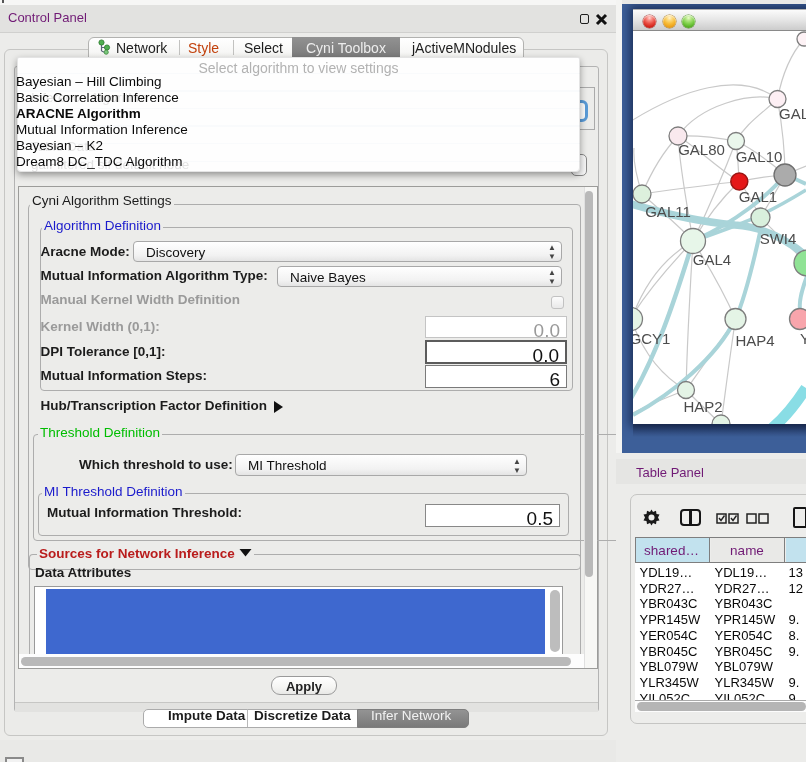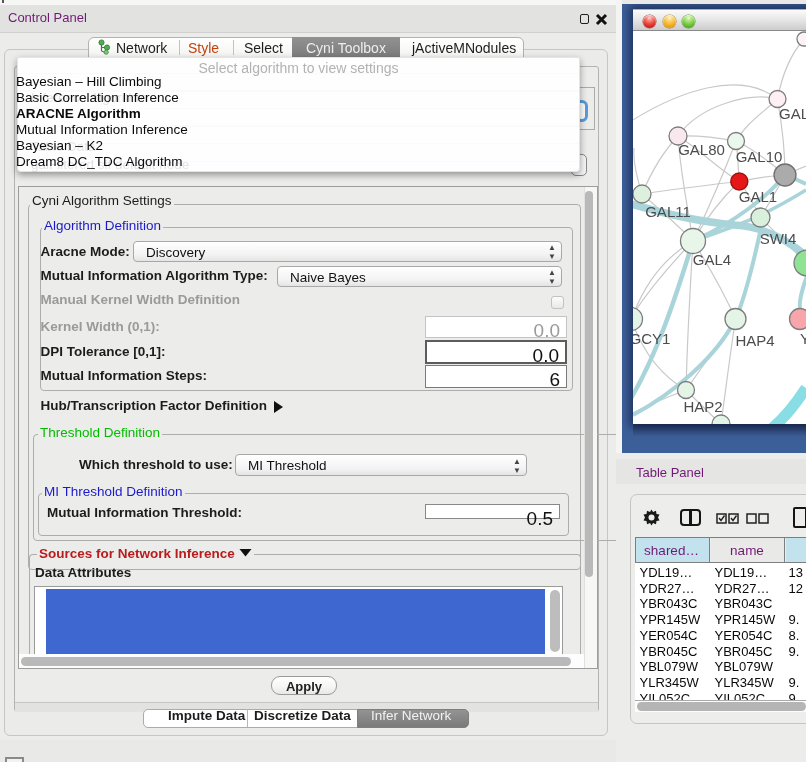--- a/index.html
+++ b/index.html
@@ -92,21 +92,21 @@
 <div class="abs b13" style="left:79px;top:457px;">Which threshold to use:</div>
 <div class="combo" style="left:235px;top:454px;width:292px;height:22px;">
     <span style="position:absolute;left:12px;top:3px;text-align:right;">MI Threshold</span>
     <span class="ar" style="top:2px;">▲<br>▼</span>
   </div>
 
 <div class="grp" style="left:38px;top:493px;width:531px;height:43px;">
     <span class="ttl" style="left:3px;color:#1a1acc;">MI Threshold Definition</span>
   </div>
 <div class="abs b13" style="left:47px;top:504.8px;">Mutual Information Threshold:</div>
-<div class="tf" style="left:425px;top:504px;width:135px;height:15px;border:1.5px solid #888;padding:3px 6px 0 0;">0.5</div>
+<div class="tf" style="left:425px;top:504px;width:135px;height:23px;border:1.5px solid #888;padding:3px 6px 0 0;">0.5</div>
 
 <div class="grp" style="left:29px;top:554px;width:552px;height:114px;border-bottom:none;border-radius:4px 4px 0 0;">
     <span class="ttl" style="left:7px;top:-9px;color:#b91c1c;font-weight:bold;">Sources for Network Inference <svg width="13" height="9" viewBox="0 0 13 9" style="vertical-align:1px;">
         <path d="M0.5 1 L12.5 1 L6.5 8.5 Z" fill="#111"></path>
       </svg></span>
   </div>
 <div class="abs b13" style="left:35px;top:565px;">Data Attributes</div>
 <div class="abs" style="left:34px;top:586px;width:529px;height:69px;border:1px solid #9a9a9a;background:#fff;overflow:hidden;">
   <div style="position:absolute;left:11px;top:1.5px;width:499px;height:66.5px;background:#3e68cf;"></div>
   <div style="position:absolute;left:515px;top:3px;width:10px;height:62px;background:#bdbdbd;border-radius:5px;"></div>

